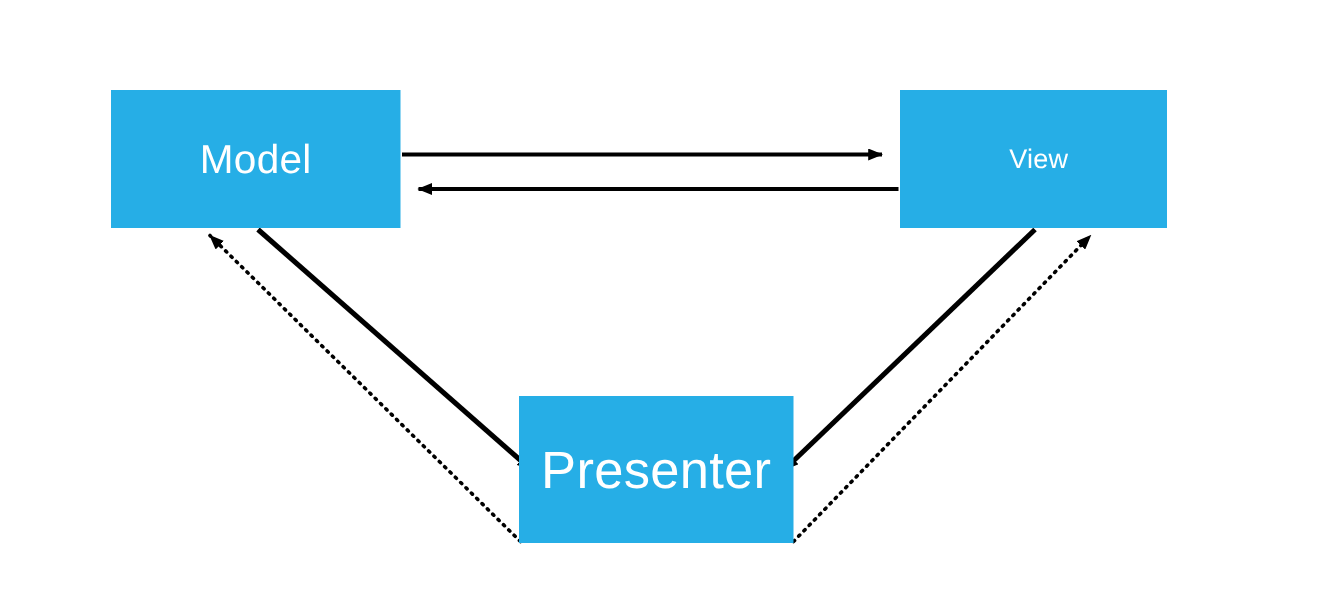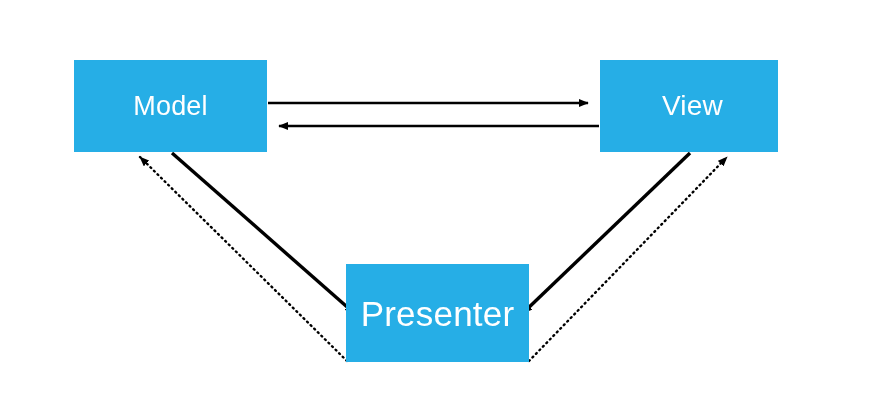--- a/index.html
+++ b/index.html
@@ -41,21 +41,21 @@
     top: 60px;
     width: 193px;
     height: 92px;
     font-size: 27px;
   }
   #node-view {
     left: 600px;
     top: 60px;
     width: 185px;
     height: 92px;
-    font-size: 28px;
+    font-size: 18px;
   }
   #node-presenter {
     left: 346px;
     top: 264px;
     width: 183px;
     height: 98px;
     font-size: 35px;
   }
   .node-label {
     pointer-events: none;

